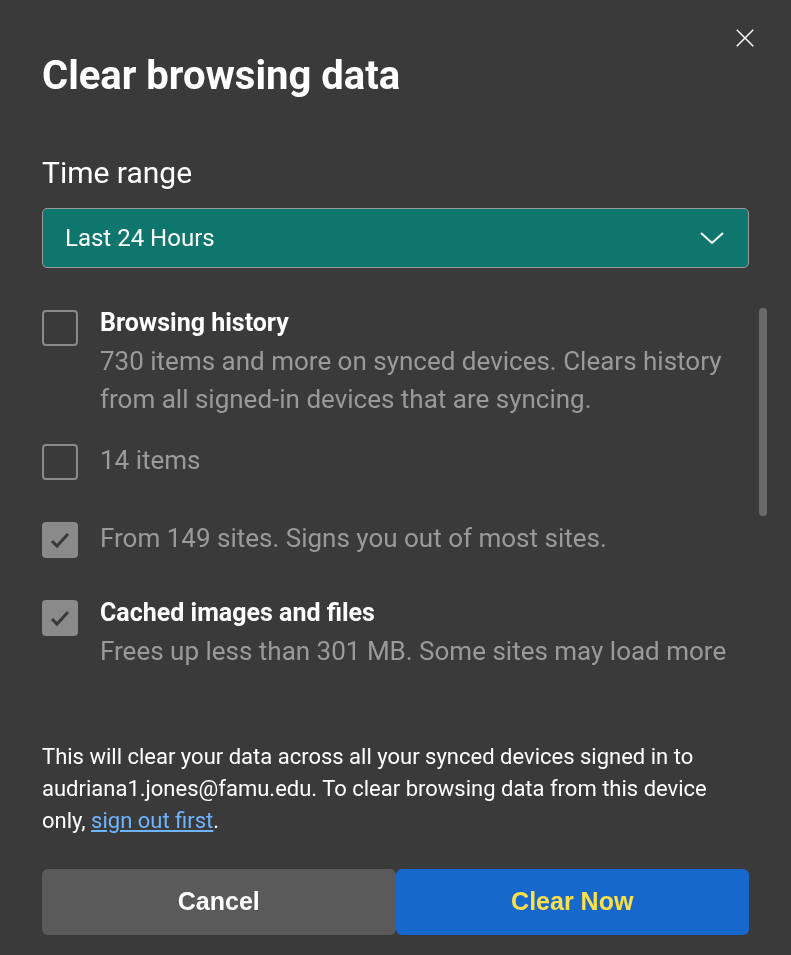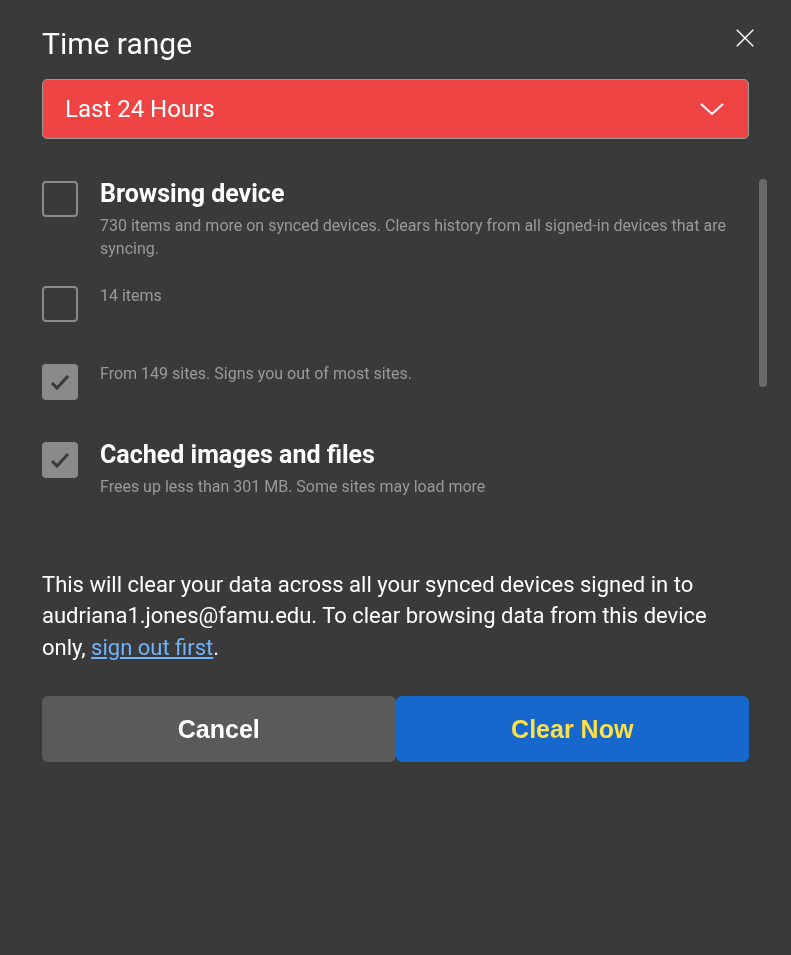--- a/index.html
+++ b/index.html
@@ -48,21 +48,21 @@
       color: #ffffff;
       margin-bottom: 18px;
     }
     .select-wrapper {
       position: relative;
       margin-bottom: 40px;
     }
     .select-box {
       width: 100%;
       height: 60px;
-      background: #ef4444;
+      background: #0f766e;
       border: 1px solid #9a9a9a;
       border-radius: 5px;
       padding: 0 22px;
       font-size: 24px;
       color: #ffffff;
       display: flex;
       align-items: center;
       justify-content: space-between;
       cursor: pointer;
     }
@@ -129,21 +129,21 @@
     .option-text {
       flex: 1;
     }
     .option-title {
       font-size: 25px;
       font-weight: 700;
       color: #ffffff;
       margin-bottom: 6px;
     }
     .option-desc {
-      font-size: 16px;
+      font-size: 26px;
       color: #9a9a9a;
       line-height: 1.45;
     }
     .footer-note {
       font-size: 22px;
       color: #ffffff;
       line-height: 1.45;
       margin-top: 46px;
       margin-bottom: 32px;
     }
@@ -181,20 +181,21 @@
 
 <div class="dialog">
 
   <div class="close-btn">
     <svg viewBox="0 0 24 24">
         <line x1="3" y1="3" x2="21" y2="21"></line>
         <line x1="21" y1="3" x2="3" y2="21"></line>
       </svg>
   </div>
 
+  <h1 class="title">Clear browsing data</h1>
 
   <div class="label">Time range</div>
 
   <div class="select-wrapper">
     <div class="select-box">
       <span>Last 24 Hours</span>
       <svg viewBox="0 0 28 18">
           <polyline points="3,4 14,14 25,4"></polyline>
         </svg>
     </div>
@@ -202,21 +203,21 @@
 
   <div class="options-container">
     <div class="scrollbar"></div>
     <div class="options-scroll">
 
       <div class="option-row">
         <div class="checkbox">
           
         </div>
         <div class="option-text">
-          <div class="option-title">Browsing device</div>
+          <div class="option-title">Browsing history</div>
           <div class="option-desc">730 items and more on synced devices. Clears history from all signed-in devices that are syncing.</div>
         </div>
       </div>
 
       <div class="option-row">
         <div class="checkbox">
           
         </div>
         <div class="option-text">
           <div class="option-desc">14 items</div>

